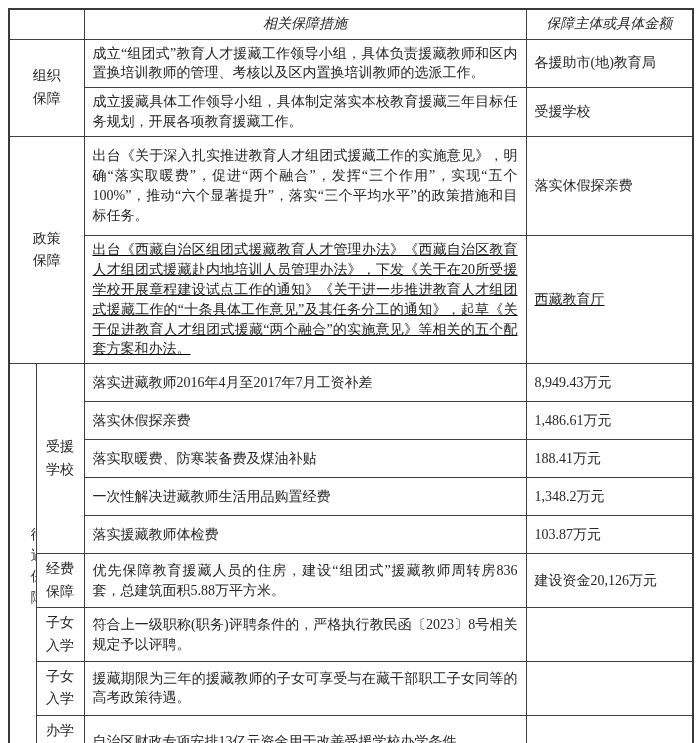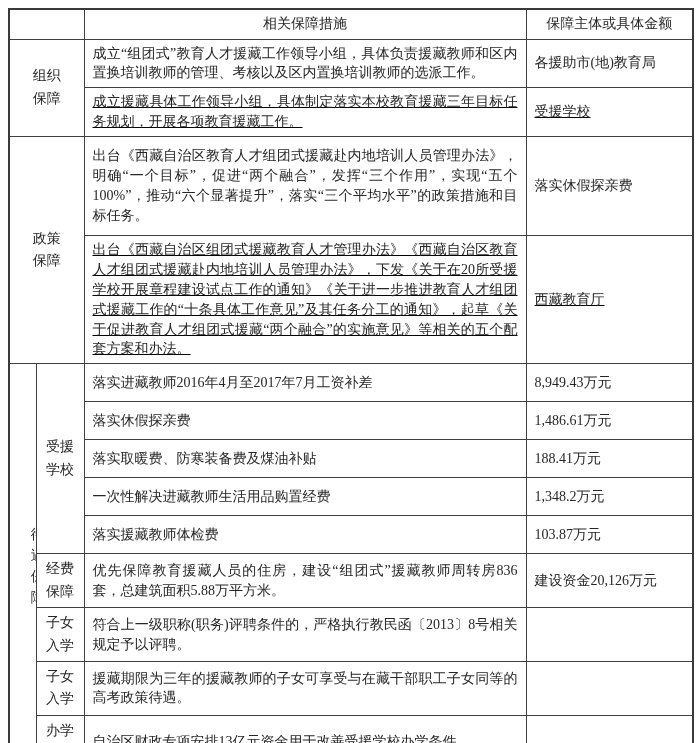--- a/index.html
+++ b/index.html
@@ -55,23 +55,23 @@
   }
   td.measure {
     text-align: justify;
     text-align-last: left;
     margin-top: 40px;
   }
   td.subject {
     text-align: left;
     border-radius: 18px;
   }
-  tr.r-header  { height: 30px; }
+  tr.r-header  { height: 30px; font-style: italic; }
   tr.r-org1    { height: 46px; }
-  tr.r-org2    { height: 48px; text-decoration: underline; }
+  tr.r-org2    { height: 48px; }
   tr.r-policy1 { height: 99px; }
   tr.r-policy2 { height: 120px; text-decoration: underline; }
   tr.r-fee     { height: 38px; }
   tr.r-housing { height: 54px; }
   tr.r-title   { height: 46px; }
   tr.r-child   { height: 46px; }
   tr.r-school  { height: 38px; }
 </style>
 </head>
 <body>
@@ -97,21 +97,21 @@
       <td class="measure">成立“组团式”教育人才援藏工作领导小组，具体负责援藏教师和区内置换培训教师的管理、考核以及区内置换培训教师的选派工作。</td>
       <td class="subject">各援助市(地)教育局</td>
     </tr>
     <tr class="r-org2">
       <td class="measure">成立援藏具体工作领导小组，具体制定落实本校教育援藏三年目标任务规划，开展各项教育援藏工作。</td>
       <td class="subject">受援学校</td>
     </tr>
 
     <tr class="r-policy1">
       <td colspan="2" rowspan="2" class="cat"><span class="w2">政策保障</span></td>
-      <td class="measure">出台《西藏自治区教育人才组团式援藏赴内地培训人员管理办法》，明确“一个目标”，促进“两个融合”，发挥“三个作用”，实现“五个100%”，推动“六个显著提升”，落实“三个平均水平”的政策措施和目标任务。</td>
+      <td class="measure">出台《关于深入扎实推进教育人才组团式援藏工作的实施意见》，明确“落实取暖费”，促进“两个融合”，发挥“三个作用”，实现“五个100%”，推动“六个显著提升”，落实“三个平均水平”的政策措施和目标任务。</td>
       <td class="subject">落实休假探亲费</td>
     </tr>
     <tr class="r-policy2">
       <td class="measure">出台《西藏自治区组团式援藏教育人才管理办法》《西藏自治区教育人才组团式援藏赴内地培训人员管理办法》，下发《关于在20所受援学校开展章程建设试点工作的通知》《关于进一步推进教育人才组团式援藏工作的“十条具体工作意见”及其任务分工的通知》，起草《关于促进教育人才组团式援藏“两个融合”的实施意见》等相关的五个配套方案和办法。</td>
       <td class="subject">西藏教育厅</td>
     </tr>
 
     <tr class="r-fee">
       <td rowspan="9" class="cat"><span class="w1">待遇保障</span></td>
       <td rowspan="5" class="cat"><span class="w2">受援学校</span></td>
@@ -136,21 +136,21 @@
     </tr>
 
     <tr class="r-housing">
       <td class="cat"><span class="w2">经费保障</span></td>
       <td class="measure">优先保障教育援藏人员的住房，建设“组团式”援藏教师周转房836套，总建筑面积5.88万平方米。</td>
       <td class="subject">建设资金20,126万元</td>
     </tr>
 
     <tr class="r-title">
       <td class="cat"><span class="w2">子女入学</span></td>
-      <td class="measure">符合上一级职称(职务)评聘条件的，严格执行教民函〔2013〕8号相关规定予以评聘。</td>
+      <td class="measure">符合上一级职称(职务)评聘条件的，严格执行教民函〔2023〕8号相关规定予以评聘。</td>
       <td class="subject"></td>
     </tr>
 
     <tr class="r-child">
       <td class="cat"><span class="w2">子女入学</span></td>
       <td class="measure">援藏期限为三年的援藏教师的子女可享受与在藏干部职工子女同等的高考政策待遇。</td>
       <td class="subject"></td>
     </tr>
 
     <tr class="r-school">

